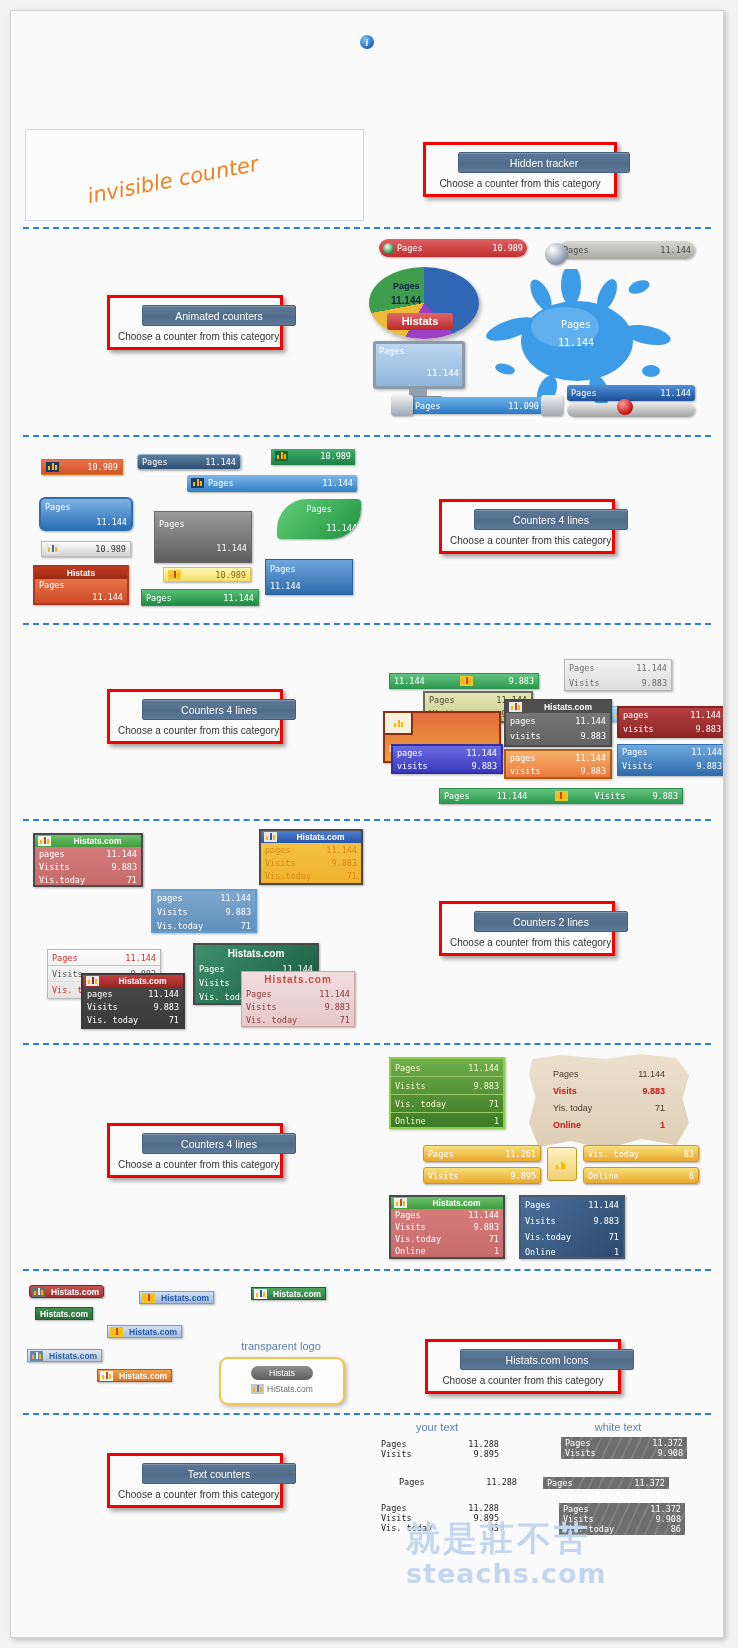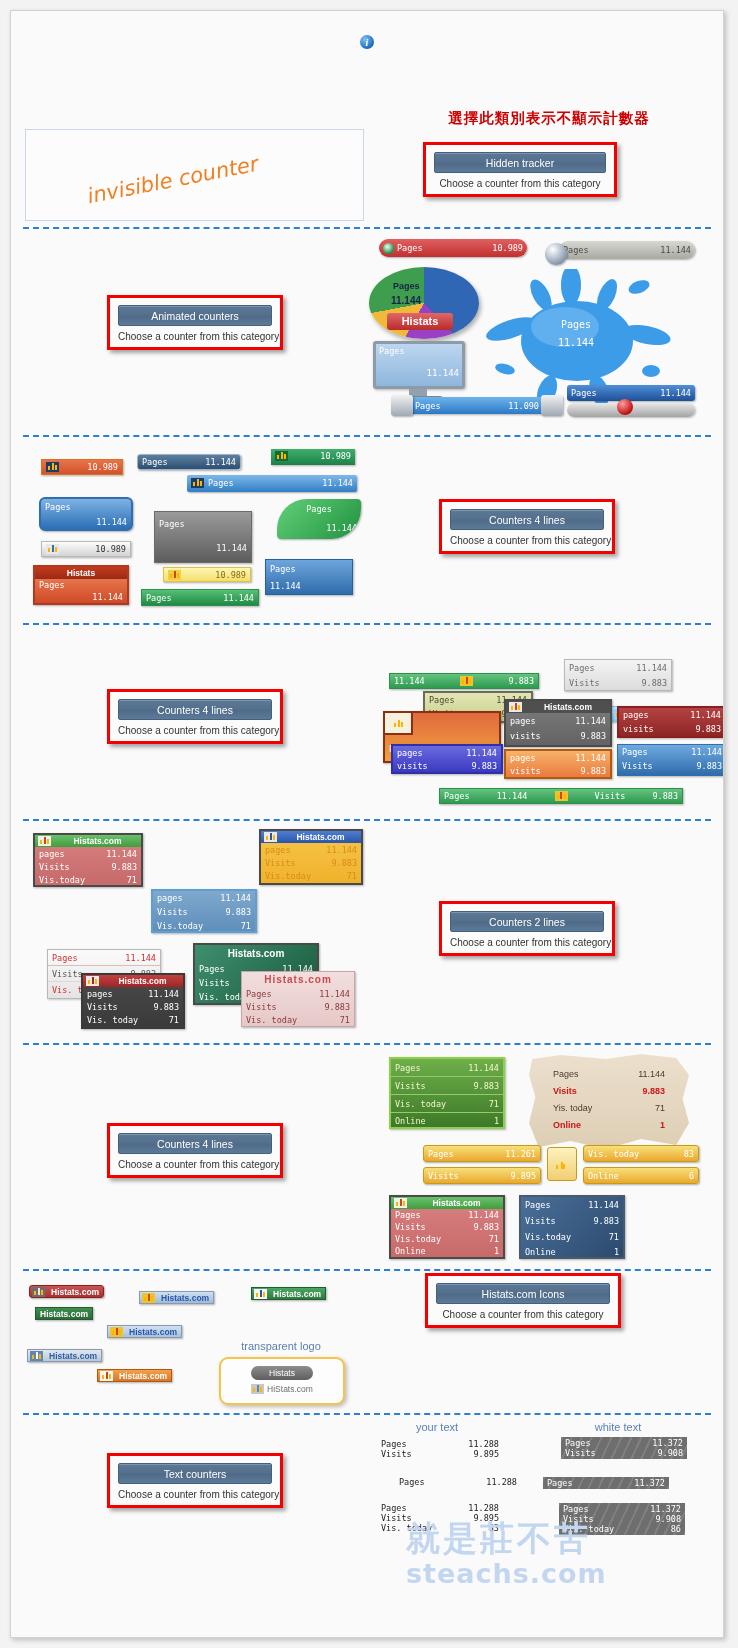--- a/index.html
+++ b/index.html
@@ -48,21 +48,21 @@
     border:3px solid #f40000;
     box-shadow: 3px 3px 4px rgba(0,0,0,.35);
     padding:7px 8px 5px 8px; text-align:center;
   }
   .catbtn {
     display:block; width:100%; height:21px; line-height:20px;
     color:#ffffff; font-size:10.5px; text-align:center;
     background: linear-gradient(to bottom, #5b7897 0%, #54708c 48%, #4e6a87 52%, #5d7a99 100%);
     border:1px solid #45607a; border-radius:2px;
     box-shadow: inset 0 1px 0 rgba(255,255,255,.22);
-    cursor:pointer; user-select:none;
+    cursor:pointer; user-select:none;margin-left:24px;
   }
   .catsub { font-size:10px; color:#333; margin-top:5px; white-space:nowrap; }
 
   
   .inv-panel {
     position:absolute; left:14px; top:118px; width:339px; height:92px;
     background:#fcfcfd; border:1px solid #c8d6e6;
   }
   .inv-text {
     position:absolute; left:60px; top:38px;
@@ -137,21 +137,20 @@
 </head>
 <body>
 
 <div class="page">
 
 
   <div class="attention">
     <span class="info-icon">i</span>
   </div>
 
-  <div class="cn-note">選擇此類別表示不顯示計數器</div>
 
   <div class="inv-panel">
     <div class="inv-text">invisible counter</div>
   </div>
 
   <div class="catbox" style="left:412px; top:131px; width:194px;">
     <span class="catbtn">Hidden tracker</span>
     <div class="catsub">Choose a counter from this category</div>
   </div>
 
@@ -797,21 +796,21 @@
       <span>71</span>
       </div>
     <div class="row" style="height:14px;">
         <span>Online</span>
       <span>1</span>
       </div>
   </div>
 
   <div class="sep" style="top:1258px;"></div>
 
-  <div class="catbox" style="left:414px; top:1262px; width:196px;">
+  <div class="catbox" style="left:414px; top:1328px; width:196px;">
     <span class="catbtn">Histats.com Icons</span>
     <div class="catsub">Choose a counter from this category</div>
   </div>
 
   <div class="logo-chip" style="left:18px;top:1274px;background:linear-gradient(to bottom,#c85454,#a83030);border:1px solid #8b2020;border-radius:3px;">
     <span class="ico" style="background:#6d6d6d;margin:0 2px;">
         <i style="background:#e8e8e8;"></i>
       </span>
     <span class="t">Histats.com</span>
   </div>

